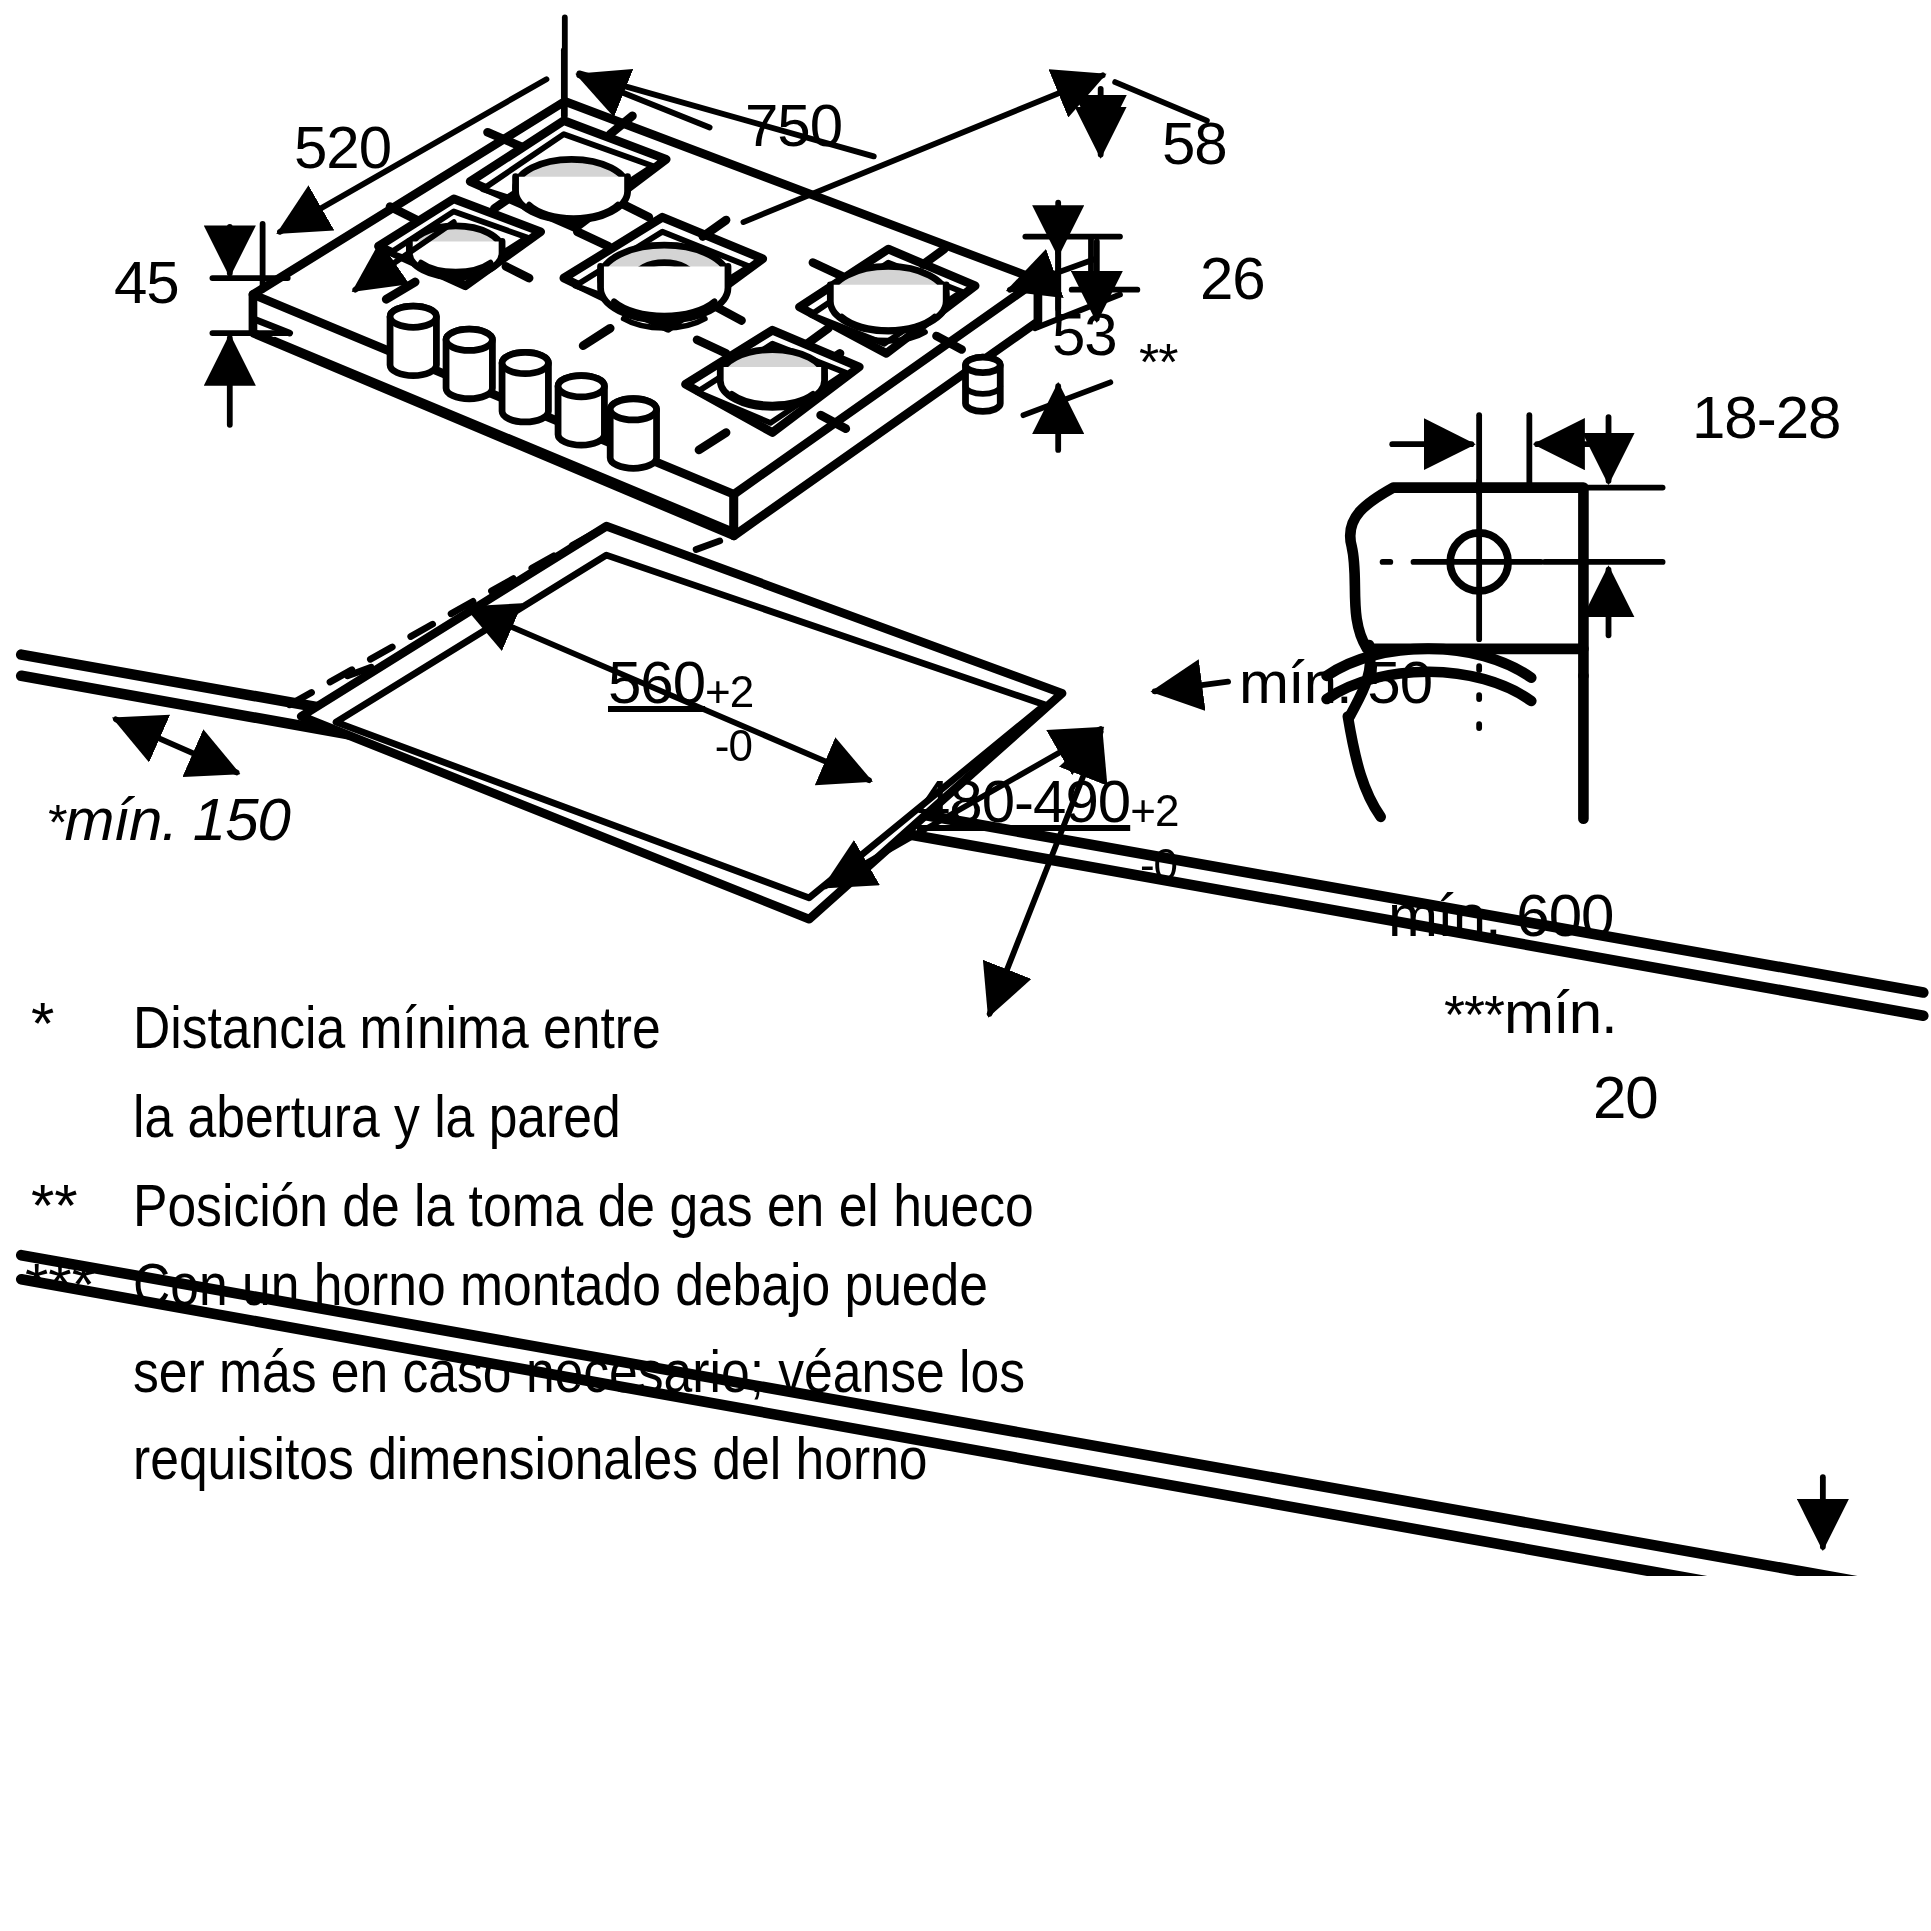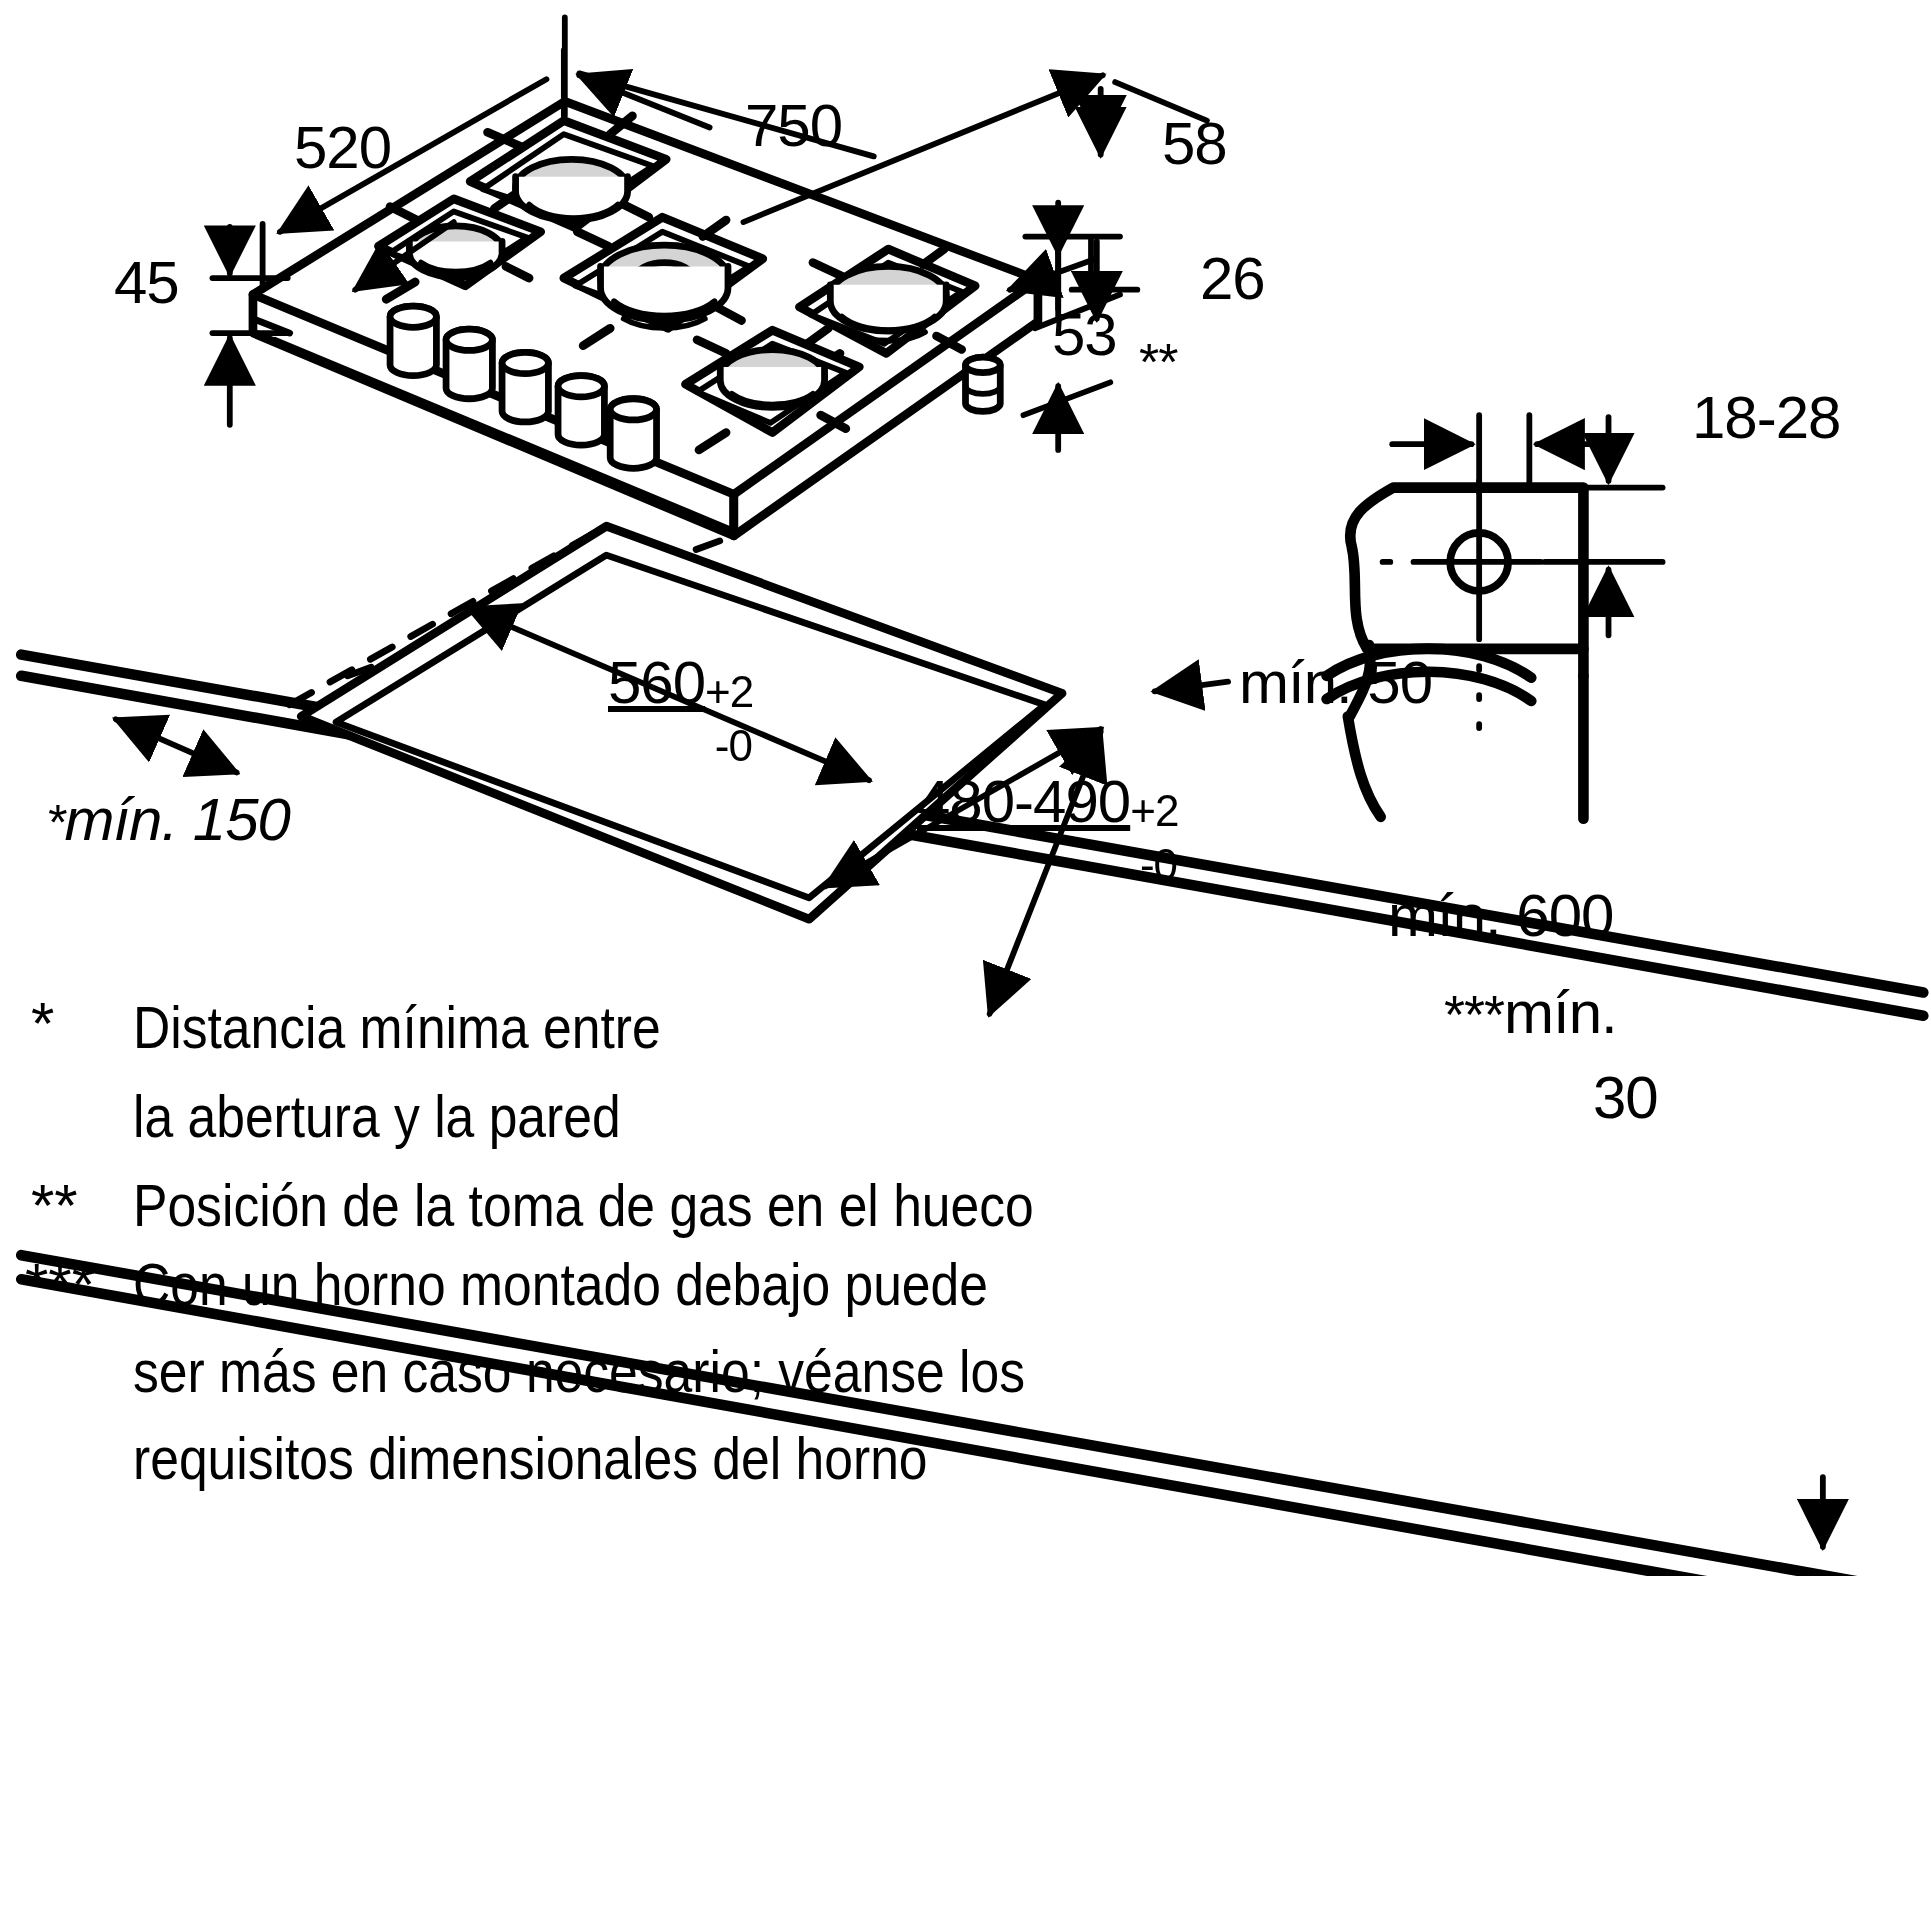--- a/index.html
+++ b/index.html
@@ -348,21 +348,21 @@
 
   <div class="lbl dim" style="left:1388px; top:886px;">mín. 600</div>
 
   <div class="lbl dim" style="left:46px; top:790px;font-style:italic;">
     <span style="font-size:50px;">*</span><span>mín. 150</span>
   </div>
 
   <div class="lbl dim" style="left:1444px; top:983px;">
     <span style="font-size:54px;">***</span><span>mín.</span>
   </div>
-  <div class="lbl dim" style="left:1593px; top:1068px;">30</div>
+  <div class="lbl dim" style="left:1593px; top:1068px;">20</div>
 
   <div style="position:absolute; left:0; top:0;">
 
     <div class="lbl star" style="left:31px; top:994px;">*</div>
     <div class="lbl note" style="left:133px; top:998px;">Distancia mínima entre</div>
     <div class="lbl note" style="left:133px; top:1087px;">la abertura y la pared</div>
 
     <div class="lbl star" style="left:31px; top:1176px;">**</div>
     <div class="lbl note" style="left:133px; top:1176px;">Posición de la toma de gas en el hueco</div>
 

